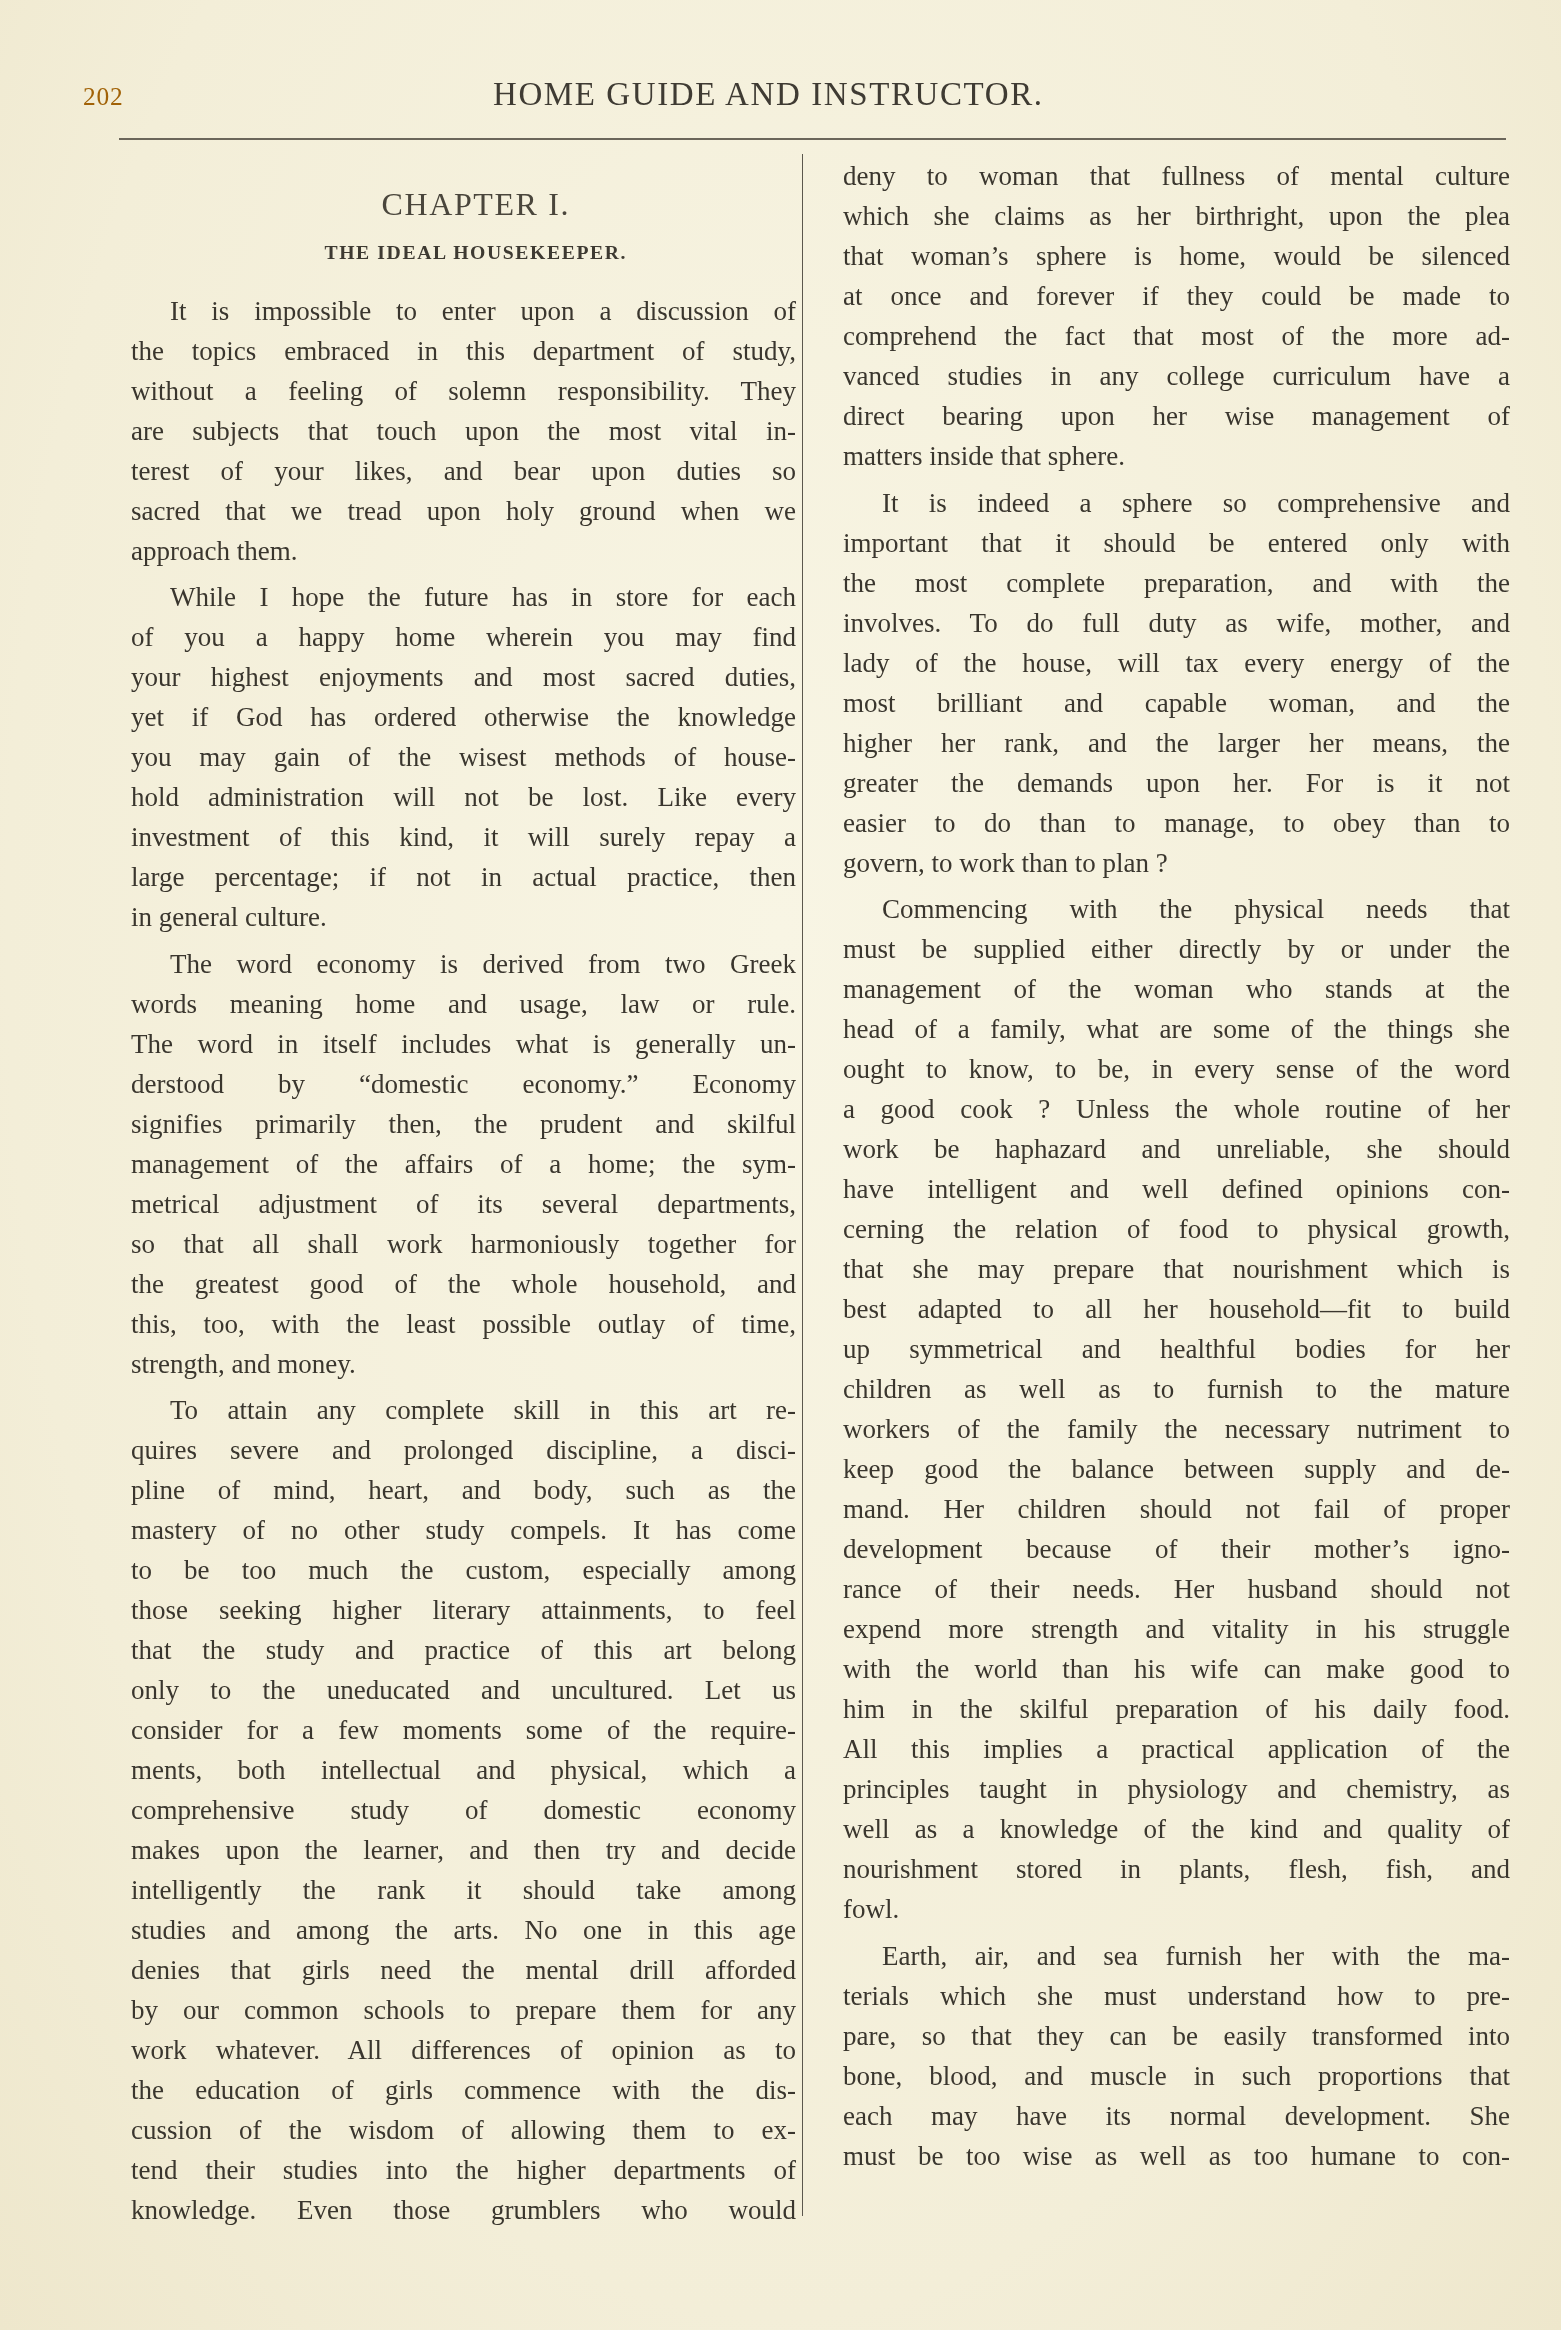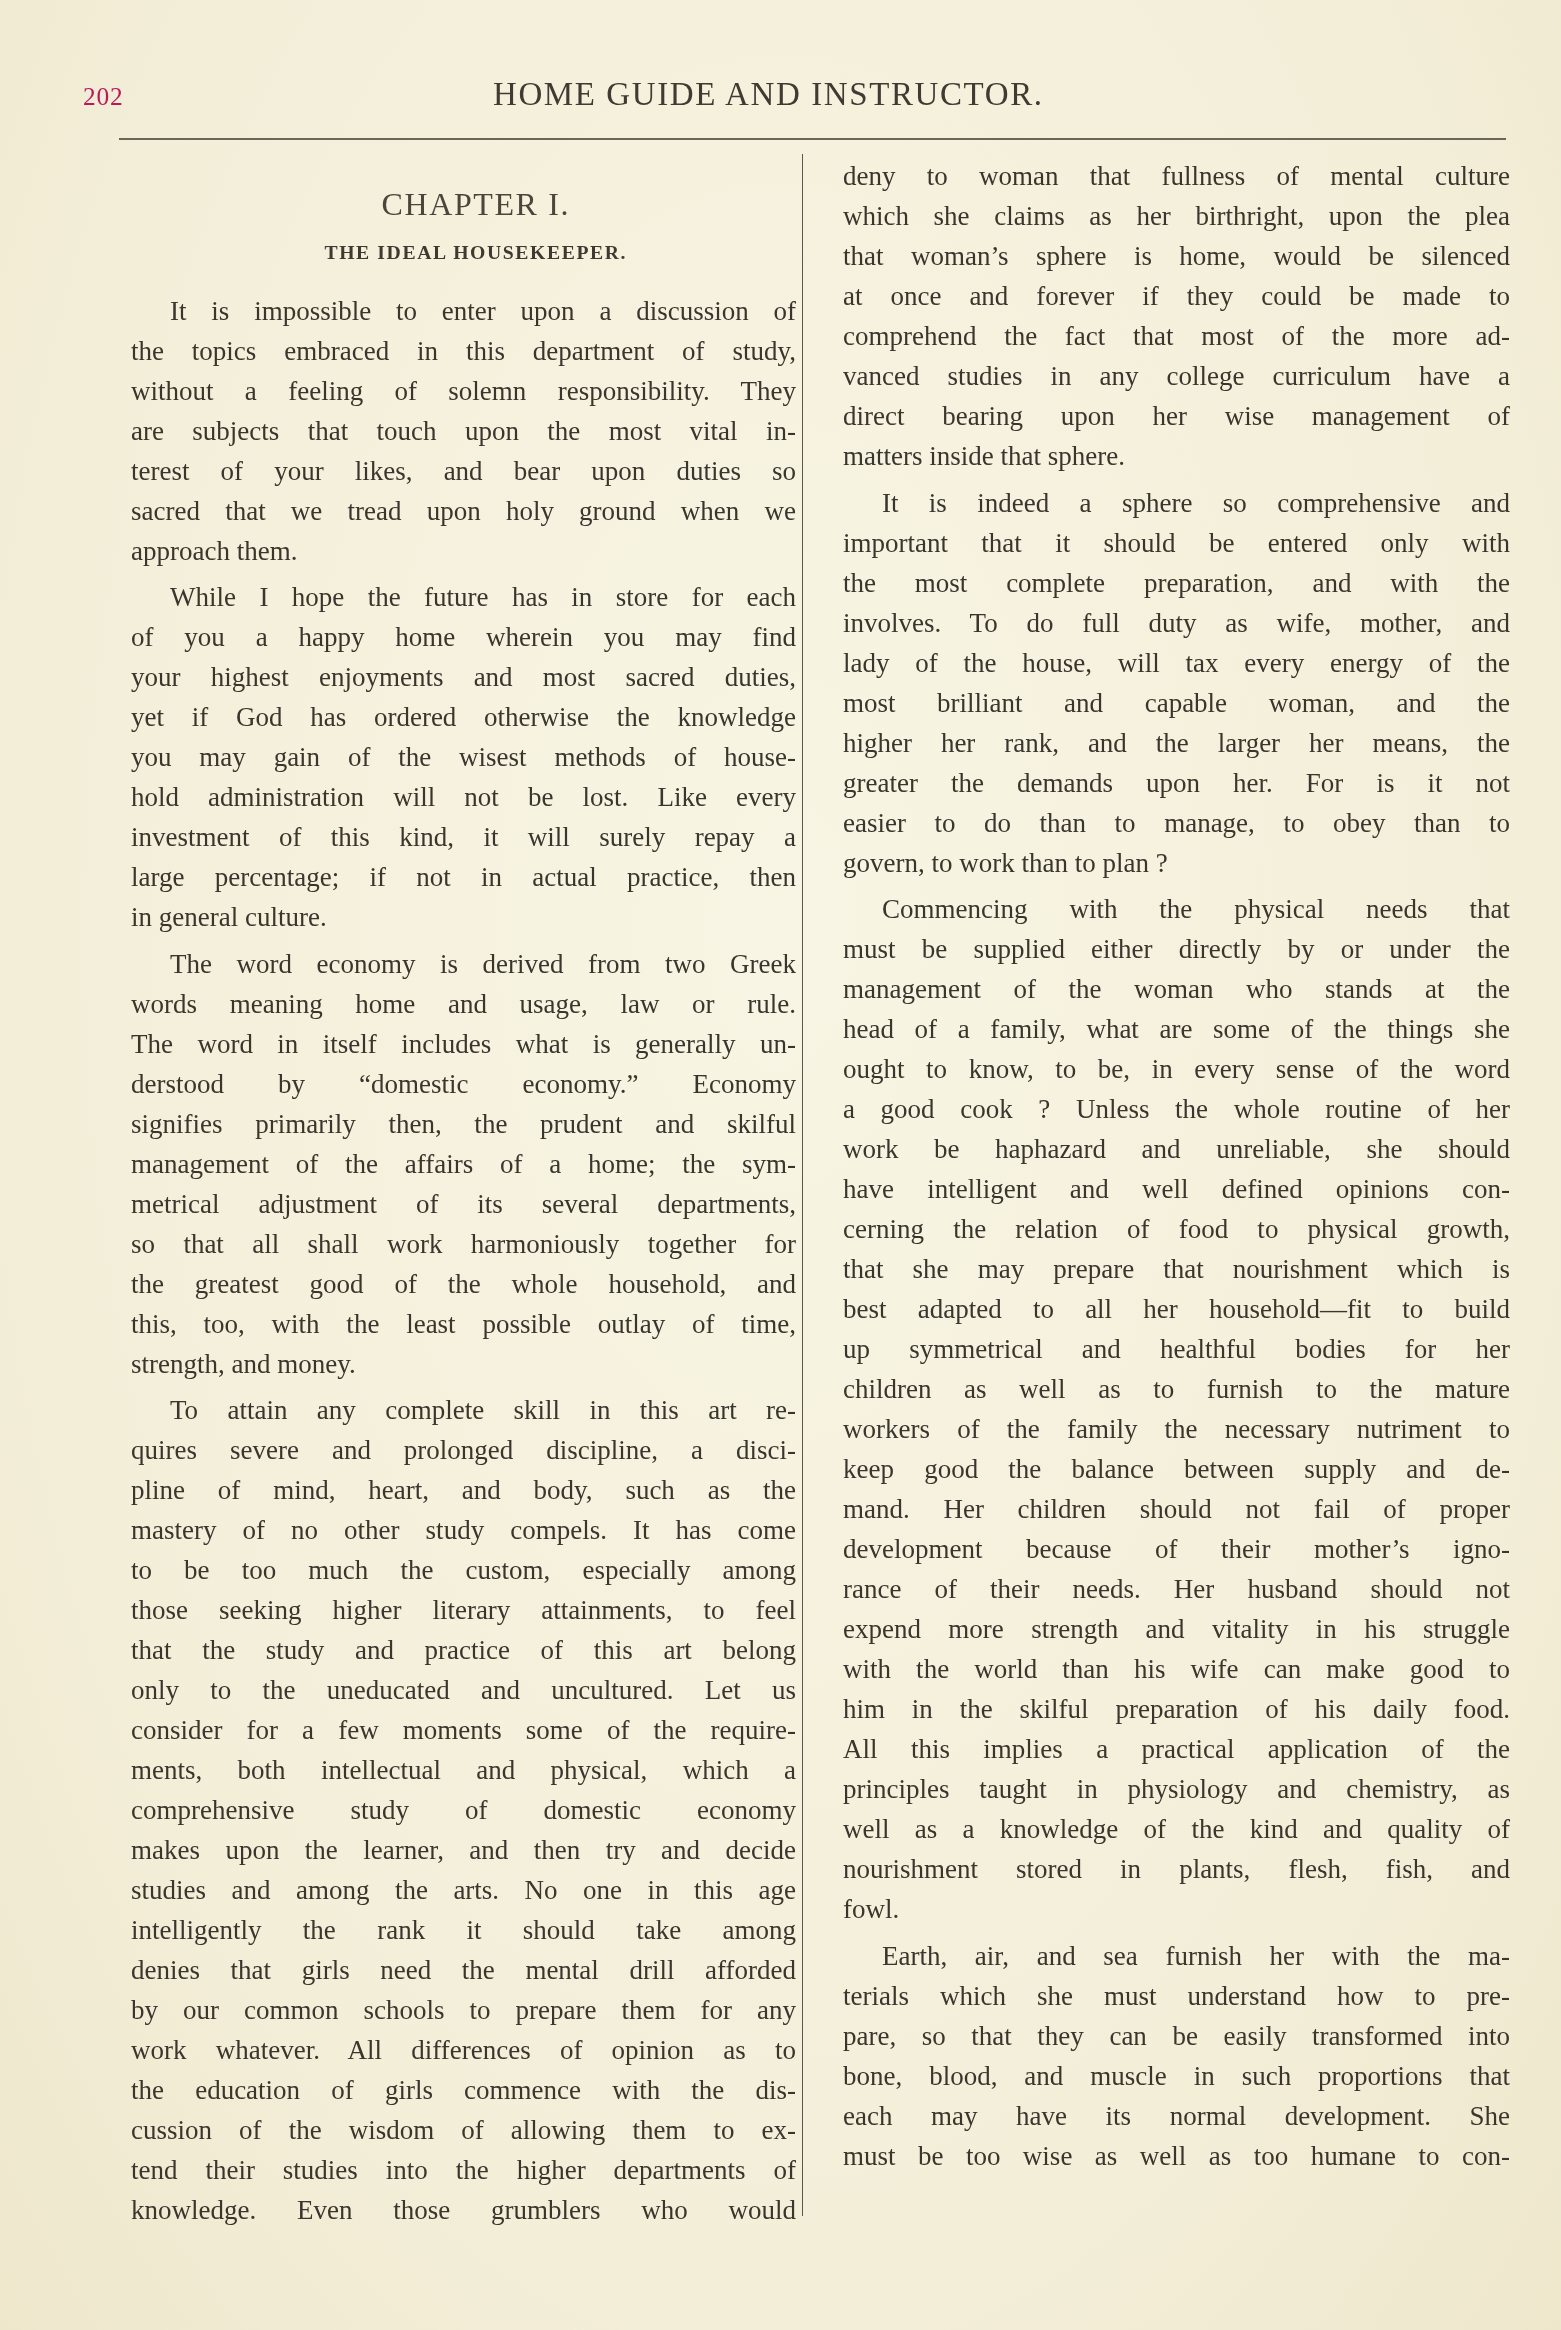--- a/index.html
+++ b/index.html
@@ -4,21 +4,21 @@
 <style>
   html, body { margin:0; padding:0; }
   body {
     width:1562px; height:2330px; overflow:hidden;
     background:#f6f2df;
     background-image: radial-gradient(ellipse at 50% 40%, #f8f5e4 0%, #f3eed8 70%, #eee7cc 100%);
     font-family:"Liberation Serif", "DejaVu Serif", serif;
     color:#3a362e;
     position:relative;
   }
-  .page-num { position:absolute; left:83px; top:82px; font-size:25.4px; letter-spacing:0.8px; color:#be185d;text-align:right; }
+  .page-num { position:absolute; left:83px; top:82px; font-size:25.4px; letter-spacing:0.8px; color:#a16207;text-align:right; }
   .running-title { position:absolute; left:0; width:1512px; top:76px; text-align:center; font-size:33px; letter-spacing:1.6px; color:#3f3b33; padding-left:24.6px; box-sizing:border-box; }
   .head-rule { position:absolute; left:119px; top:138px; width:1387px; height:0; border-top:2.5px solid #6b665a; }
   .col-divider { position:absolute; left:802px; top:154px; width:0; height:2062px; border-left:1.6px solid #5b574d; }
   .column { position:absolute; font-size:27px; line-height:40px; }
   .col-left { left:131px; top:174px; width:665px; }
   .col-right { left:843px; top:156px; width:667px; }
   .chapter-title { text-align:center; font-size:32px; letter-spacing:1.6px; line-height:46px; margin:6.6px 0 0 0; color:#4a463c; padding-left:24.6px; }
   .chapter-subtitle { text-align:center; font-size:19.7px; font-weight:bold; letter-spacing:1.6px; line-height:33px; margin:9.8px 0 21.3px 0; padding-left:24.6px; color:#3e3a32; }
   .line { display:block; white-space:nowrap; text-align:justify; text-align-last:justify; height:40px; }
   .line.last { text-align-last:left; }
@@ -80,22 +80,22 @@
           <span class="line">pline of mind, heart, and body, such as the</span>
           <span class="line">mastery of no other study compels. It has come</span>
           <span class="line">to be too much the custom, especially among</span>
           <span class="line">those seeking higher literary attainments, to feel</span>
           <span class="line">that the study and practice of this art belong</span>
           <span class="line">only to the uneducated and uncultured. Let us</span>
           <span class="line">consider for a few moments some of the require-</span>
           <span class="line">ments, both intellectual and physical, which a</span>
           <span class="line">comprehensive study of domestic economy</span>
           <span class="line">makes upon the learner, and then try and decide</span>
+          <span class="line">intelligently the rank it should take among</span>
           <span class="line">studies and among the arts. No one in this age</span>
-          <span class="line">intelligently the rank it should take among</span>
           <span class="line">denies that girls need the mental drill afforded</span>
           <span class="line">by our common schools to prepare them for any</span>
           <span class="line">work whatever. All differences of opinion as to</span>
           <span class="line">the education of girls commence with the dis-</span>
           <span class="line">cussion of the wisdom of allowing them to ex-</span>
           <span class="line">tend their studies into the higher departments of</span>
           <span class="line">knowledge. Even those grumblers who would</span>
         </div>
       </div>
   </div>

